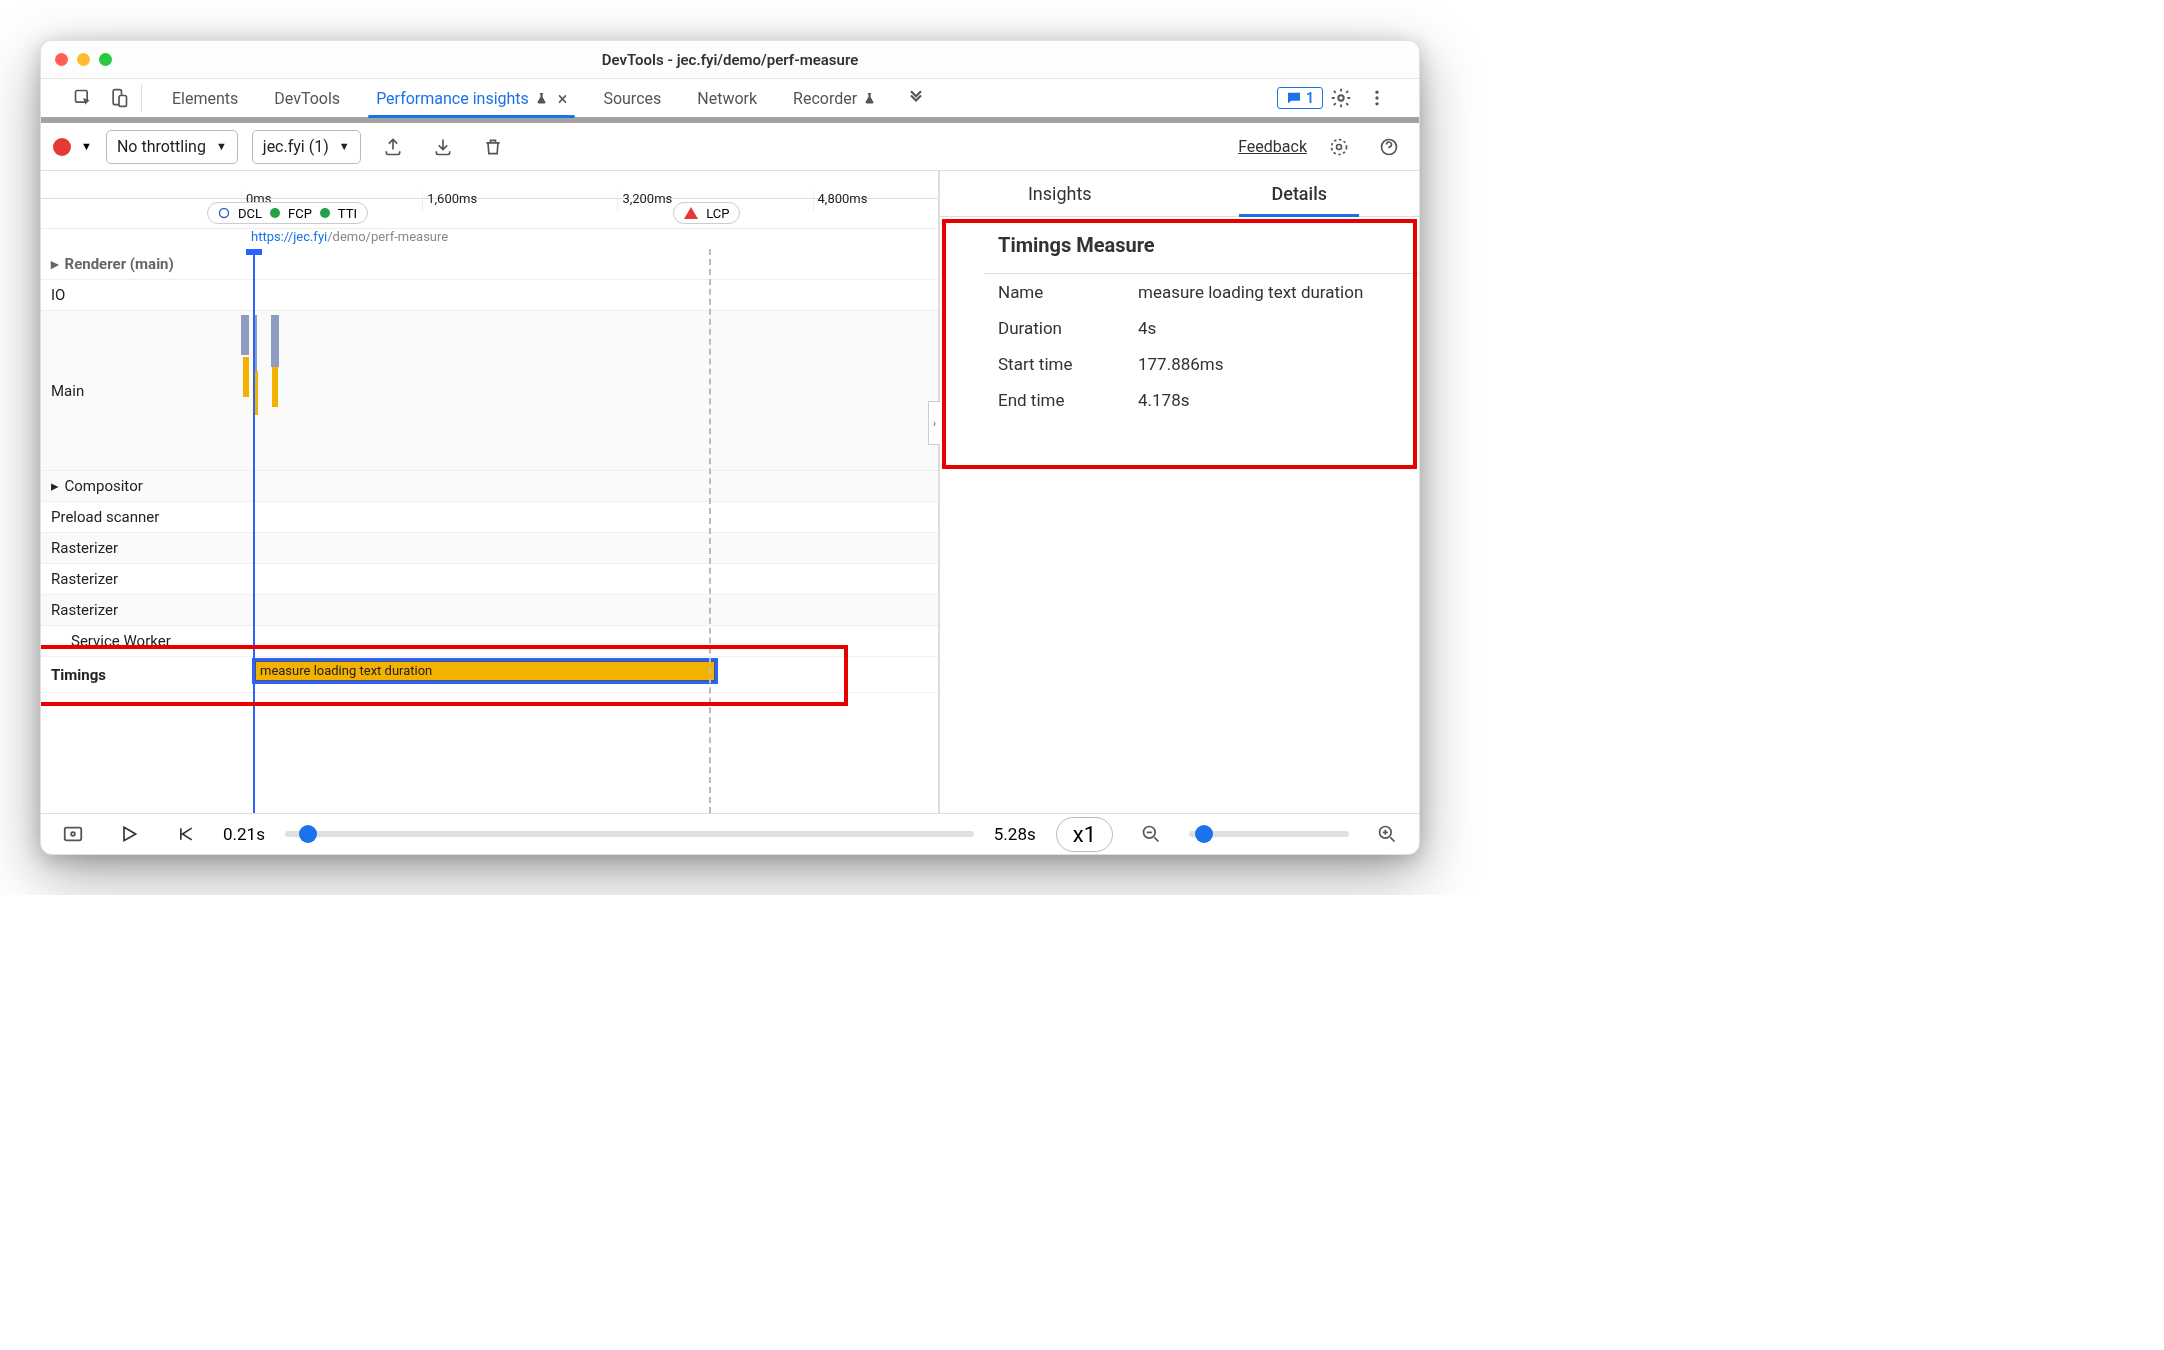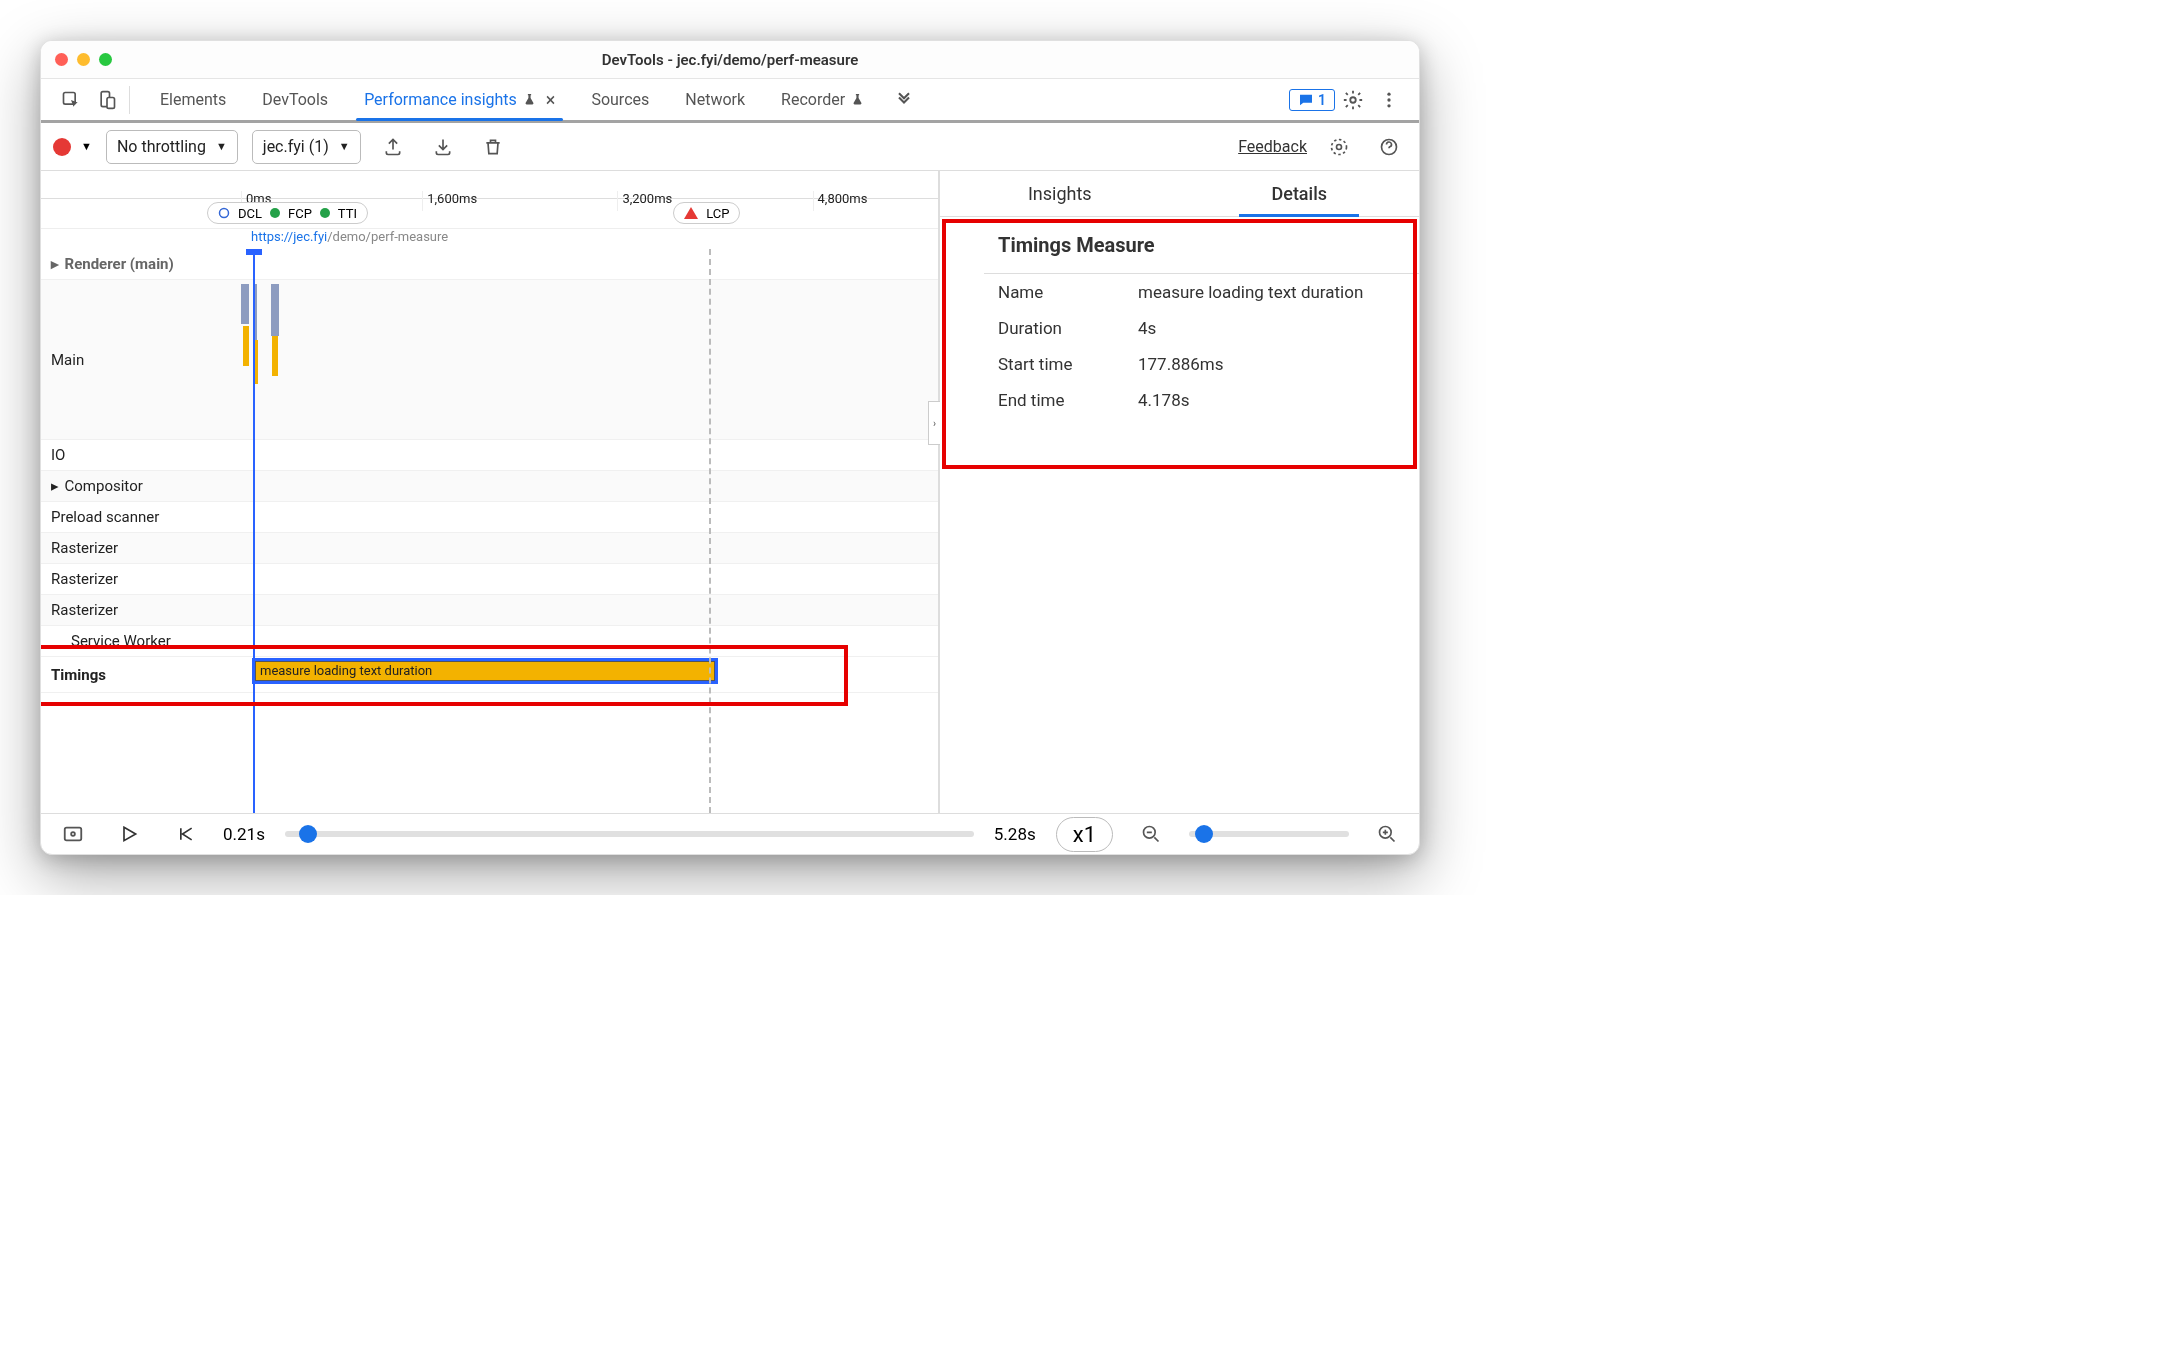--- a/index.html
+++ b/index.html
@@ -5,21 +5,21 @@
   * { box-sizing: border-box; margin: 0; padding: 0; font-family: -apple-system, BlinkMacSystemFont, "Segoe UI", Roboto, Helvetica, Arial, sans-serif; }
   body { background: #fff; padding: 40px; }
   .window { width: 1380px; height: 815px; background: #fff; border-radius: 12px; box-shadow: 0 20px 60px rgba(0,0,0,0.35), 0 4px 20px rgba(0,0,0,0.2); overflow: hidden; display: flex; flex-direction: column; position: relative; border:1px solid #e0e0e0; }
   
   .titlebar { height: 38px; display:flex; align-items:center; padding: 0 14px; border-bottom:1px solid #e5e5e5; background:#fdfdfd; position:relative;}
   .lights { display:flex; gap:9px; }
   .light { width:13px; height:13px; border-radius:50%; }
   .light.red{background:#ff5f57;} .light.yellow{background:#febc2e;} .light.green{background:#28c840;}
   .titlebar .title { position:absolute; left:0; right:0; text-align:center; font-size:15px; font-weight:600; color:#333; pointer-events:none;}
   
-  .tabbar { height:44px; display:flex; align-items:center; border-bottom:3px solid #a3a3a3; padding:0 12px; gap:0;}
+  .tabbar { height:44px; display:flex; align-items:center; border-bottom:6px solid #a3a3a3; padding:0 24px; gap:0;}
   .icon-btn { width:36px; height:36px; display:flex; align-items:center; justify-content:center; color:#555; border-radius:4px; cursor:pointer;}
   .tabbar .tabs { display:flex; align-items:center; margin-left:8px; height:100%; }
   .tab { padding: 0 18px; font-size:16px; color:#555; height:100%; display:flex; align-items:center; gap:6px; cursor:pointer; position:relative;}
   .tab.active { color:#1a73e8; }
   .tab.active::after { content:""; position:absolute; bottom:-1px; left:10px; right:10px; height:3px; background:#1a73e8; border-radius:2px;}
   .tab .flask { width:13px; height:13px; }
   .tab .close { font-size:18px; color:#555; margin-left:4px;}
   .tabbar .spacer { flex:1; }
   .badge-blue { display:flex; align-items:center; gap:4px; padding:2px 8px; border:1px solid #1a73e8; border-radius:3px; color:#1a73e8; font-size:14px; font-weight:600;}
   
@@ -244,36 +244,36 @@
         <div class="vline-blue" style="left:212px;">
           <div class="scrub-handle"></div>
         </div>
         <div class="vline-dashed" style="left:668px;"></div>
 
         <div class="trackrow" style="min-height:22px;">
           <div class="label" style="font-weight:700; color:#666;">▸ <span>Renderer (main)</span></div>
           <div class="area"></div>
         </div>
 
+        <div class="trackrow">
+            <div class="label">IO</div>
+            <div class="area"></div>
+          </div>
+
         <div class="trackrow alt" style="min-height:160px;">
           <div class="label">Main</div>
           <div class="area">
             <div class="bstripe" style="left:0px; top:4px; width:8px; height:40px;"></div>
             <div class="bstripe" style="left:12px; top:4px; width:4px; height:56px;"></div>
             <div class="bstripe" style="left:30px; top:4px; width:8px; height:52px;"></div>
             <div class="ystripe" style="left:2px; top:46px; width:6px; height:40px;"></div>
             <div class="ystripe" style="left:13px; top:60px; width:4px; height:44px;"></div>
             <div class="ystripe" style="left:31px; top:56px; width:6px; height:40px;"></div>
           </div>
         </div>
-
-        <div class="trackrow">
-            <div class="label">IO</div>
-            <div class="area"></div>
-          </div>
         <div class="trackrow alt">
             <div class="label">▸ <span>Compositor</span></div>
             <div class="area"></div>
           </div>
         <div class="trackrow">
             <div class="label">Preload scanner</div>
             <div class="area"></div>
           </div>
         <div class="trackrow alt">
             <div class="label">Rasterizer</div>

